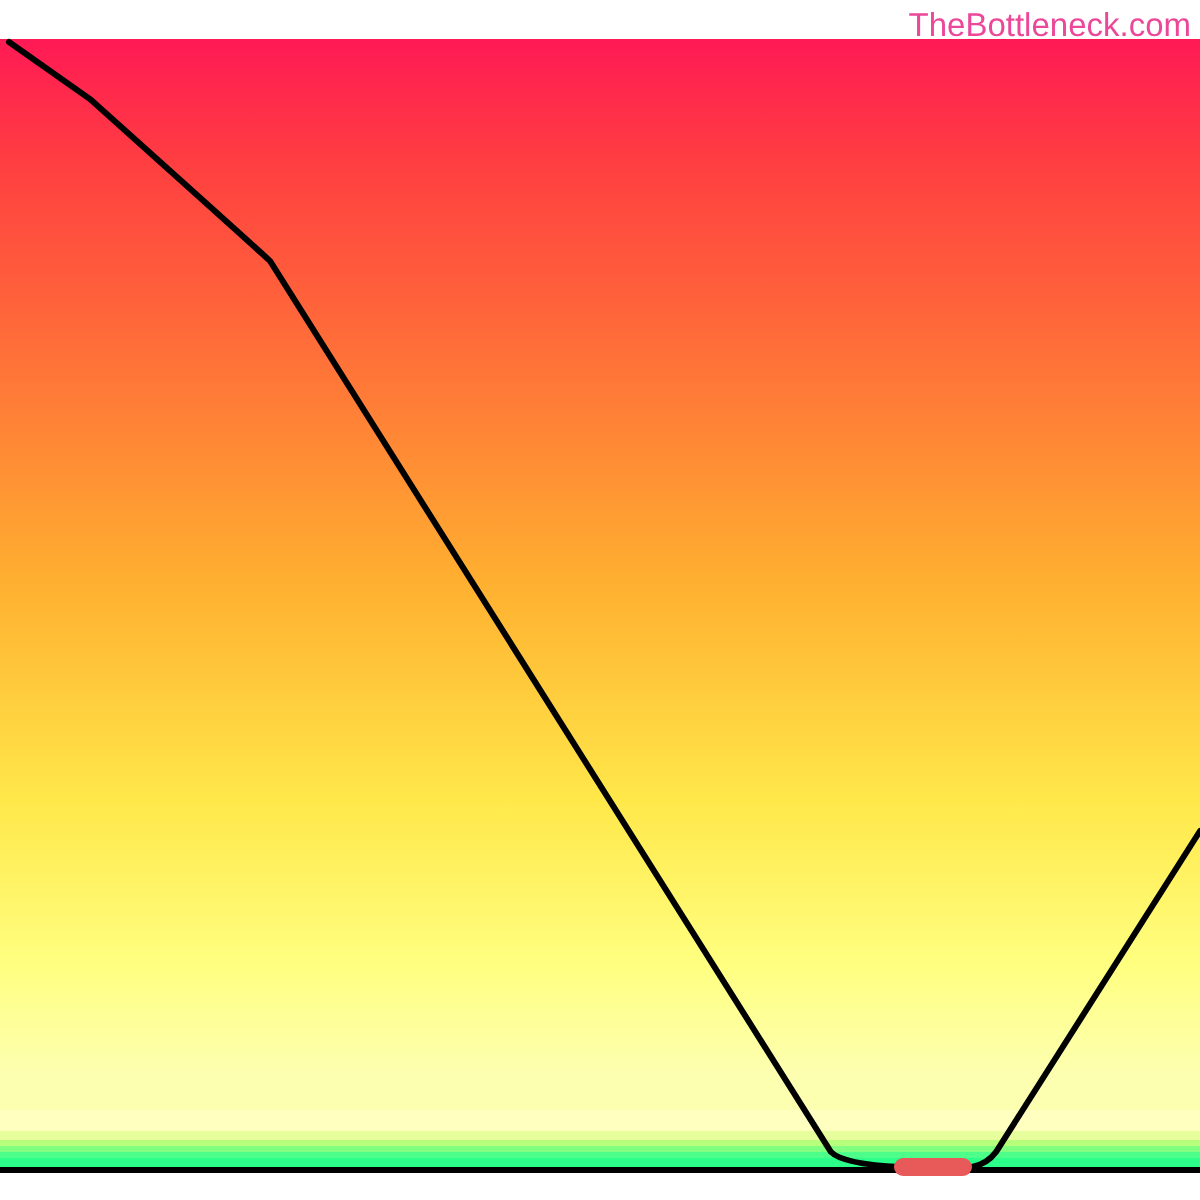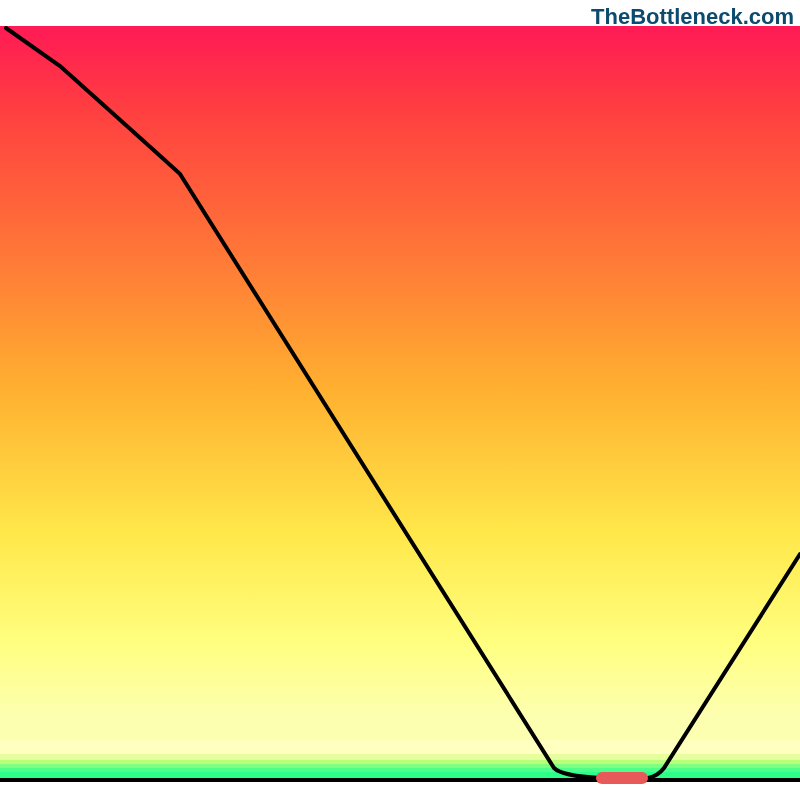--- a/index.html
+++ b/index.html
@@ -9,22 +9,22 @@
     height: 800px;
     background: #ffffff;
     font-family: Arial, Helvetica, sans-serif;
     overflow: hidden;
   }
   .watermark {
     position: absolute;
     top: 4px;
     right: 6px;
     font-size: 22px;
-    font-weight: bold;
-    color: #0c4a6e;
+    font-weight: normal;
+    color: #ec4899;
     z-index: 20;
     letter-spacing: 0px;
   }
   .plot {
     position: absolute;
     inset: 0;
   }
   .bottom-strip {
     position: absolute;
     left: 0;

